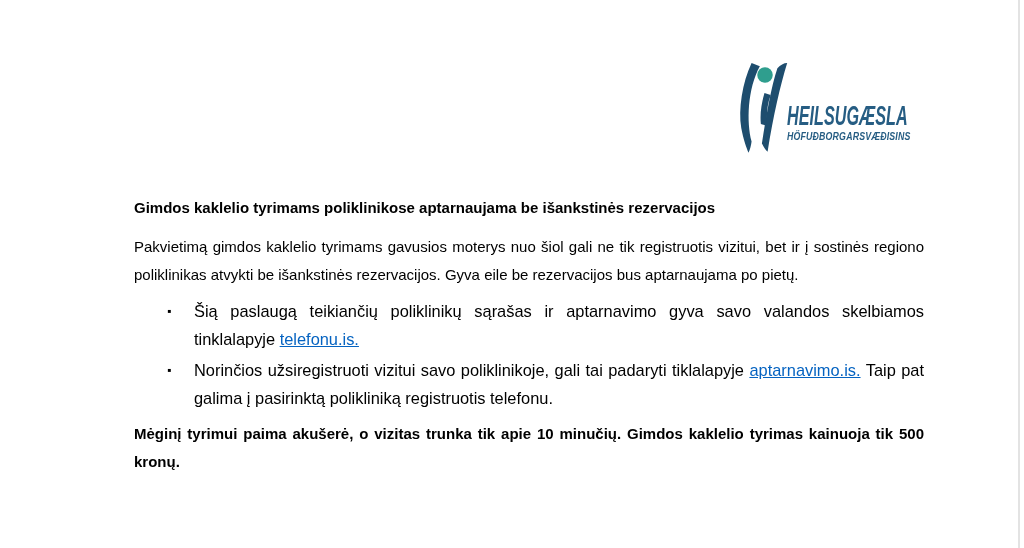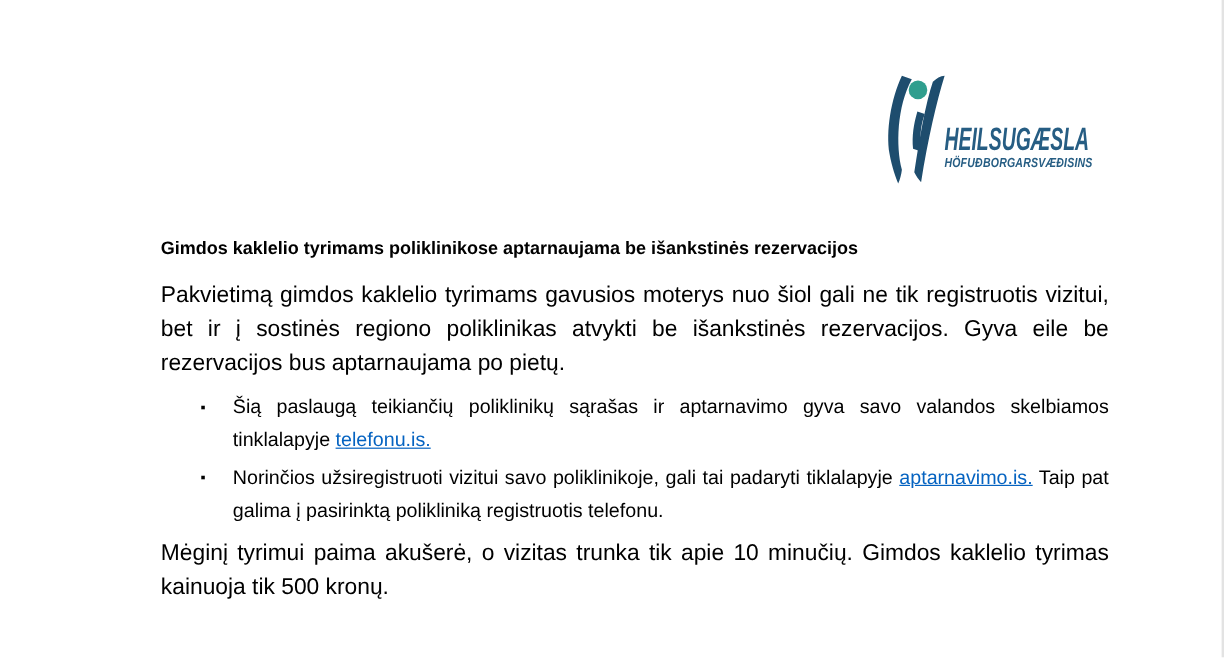--- a/index.html
+++ b/index.html
@@ -70,27 +70,27 @@
     margin-left: 16px;
   }
   .content h1 {
     font-size: 15px;
     font-weight: bold;
     line-height: 21px;
     margin-bottom: 15px;
     color: var(--body-text, #000000);
   }
   .content p {
-    font-size: 19px;
+    font-size: 15px;
     line-height: 28px;
     text-align: justify;
     text-align-last: left;
   }
   .para-intro { margin-bottom: 8px; }
-  .para-closing { margin-top: 8px; }
+  .para-closing { margin-top: 8px; font-weight: bold; }
   ul.bullets {
     list-style: none;
     margin: 0 0 6px 0;
   }
   ul.bullets li {
     position: relative;
     margin-left: 60px;
     margin-bottom: 3px;
     font-size: 16.4px;
     line-height: 28px;

